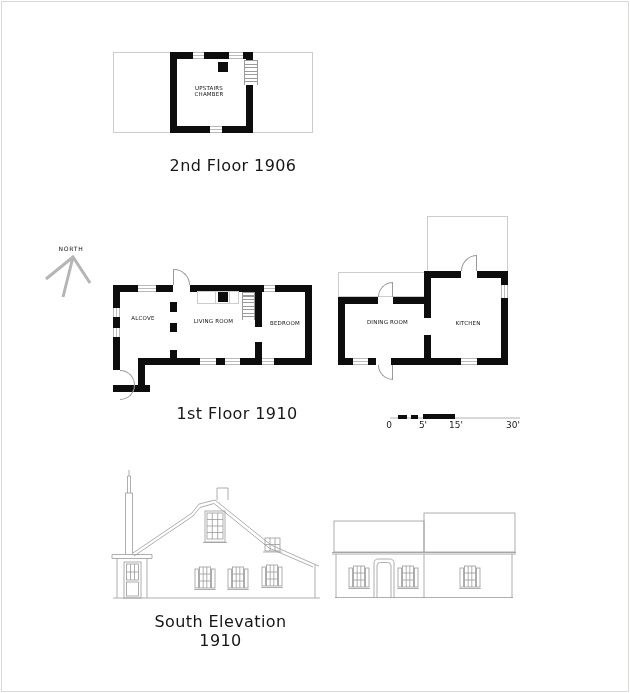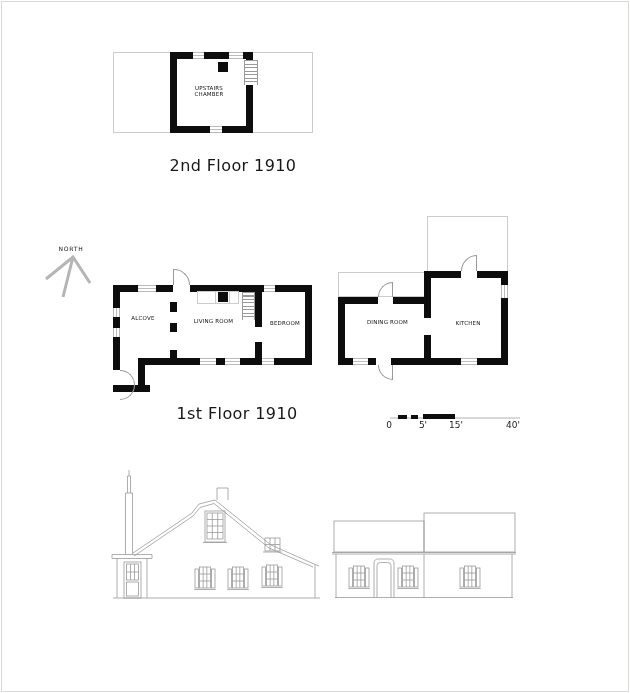--- a/index.html
+++ b/index.html
@@ -45,21 +45,21 @@
     <div class="wall" style="left:246px;top:52px;width:7px;height:81px;"></div>
 
     <div class="wgap-h" style="left:193px;top:52px;width:11px;"></div>
     <div class="wgap-h" style="left:229px;top:52px;width:14px;"></div>
     <div class="wgap-h" style="left:210px;top:126px;width:12px;"></div>
     <div class="dgap" style="left:246px;top:60px;width:7px;height:24px;"></div>
 
     <div class="wall" style="left:218px;top:62px;width:10px;height:10px;"></div>
     <div class="stairs" style="left:244px;top:60px;width:14px;height:25px;"></div>
     <div class="lbl" style="left:191px;top:85px;width:36px;">UPSTAIRS CHAMBER</div>
-    <div class="cap" style="left:153px;top:156px;width:160px;">2nd Floor 1910</div>
+    <div class="cap" style="left:153px;top:156px;width:160px;">2nd Floor 1906</div>
   </div>
 
   <div>
     <div class="north-lbl" style="left:46px;top:245px;width:50px;">NORTH</div>
     <svg class="abs" style="left:40px;top:248px;" width="56" height="54" viewBox="0 0 56 54">
       <path d="M6,31 L33,9 L50,35 M33,9 L23,49" fill="none" stroke="#b5b5b5" stroke-width="3"></path>
     </svg>
   </div>
 
   <div>
@@ -143,21 +143,21 @@
   </div>
 
   <div>
     <div class="sbase" style="left:390px;top:417px;width:130px;"></div>
     <div class="wall" style="left:398px;top:414.5px;width:9px;height:4px;"></div>
     <div class="wall" style="left:411px;top:414.5px;width:7px;height:4px;"></div>
     <div class="wall" style="left:423px;top:414px;width:32px;height:5px;"></div>
     <div class="tick" style="left:379px;top:420px;width:20px;">0</div>
     <div class="tick" style="left:413px;top:420px;width:20px;">5'</div>
     <div class="tick" style="left:446px;top:420px;width:20px;">15'</div>
-    <div class="tick" style="left:503px;top:420px;width:20px;">40'</div>
+    <div class="tick" style="left:503px;top:420px;width:20px;">30'</div>
   </div>
 
   <svg class="abs" style="left:100px;top:468px;" width="420" height="135" viewBox="0 0 420 135" fill="none" stroke="#9a9a9a" stroke-width="0.8">
     <defs>
       <g id="swin">
         <rect x="0" y="2" width="3.5" height="19"></rect>
         <rect x="16.5" y="2" width="3.5" height="19"></rect>
         <rect x="4.5" y="0" width="11" height="21"></rect>
         <path d="M8.2,0 V21 M11.8,0 V21 M4.5,7 H15.5 M4.5,14 H15.5"></path>
         <path d="M-0.8,22.5 H20.8"></path>
@@ -200,13 +200,14 @@
       <path d="M232,84.5 H416 M232,86 H416"></path>
       <path d="M236,86 V129.5 M324,86 V129.5 M412,86 V129.5"></path>
       <path d="M274,129.5 V95 Q274,91 278.5,91 H289.5 Q294,91 294,95 V129.5"></path>
       <path d="M277,129.5 V97.5 Q277,94.5 280.5,94.5 H287.5 Q291,94.5 291,97.5 V129.5"></path>
       <use href="#swin" x="249" y="98"></use>
       <use href="#swin" x="298" y="98"></use>
       <use href="#swin" x="360" y="98"></use>
     </g>
   </svg>
 
+  <div class="cap" style="left:140px;top:612px;width:161px;">South Elevation 1910</div>
 </div>
 
 </body></html>

